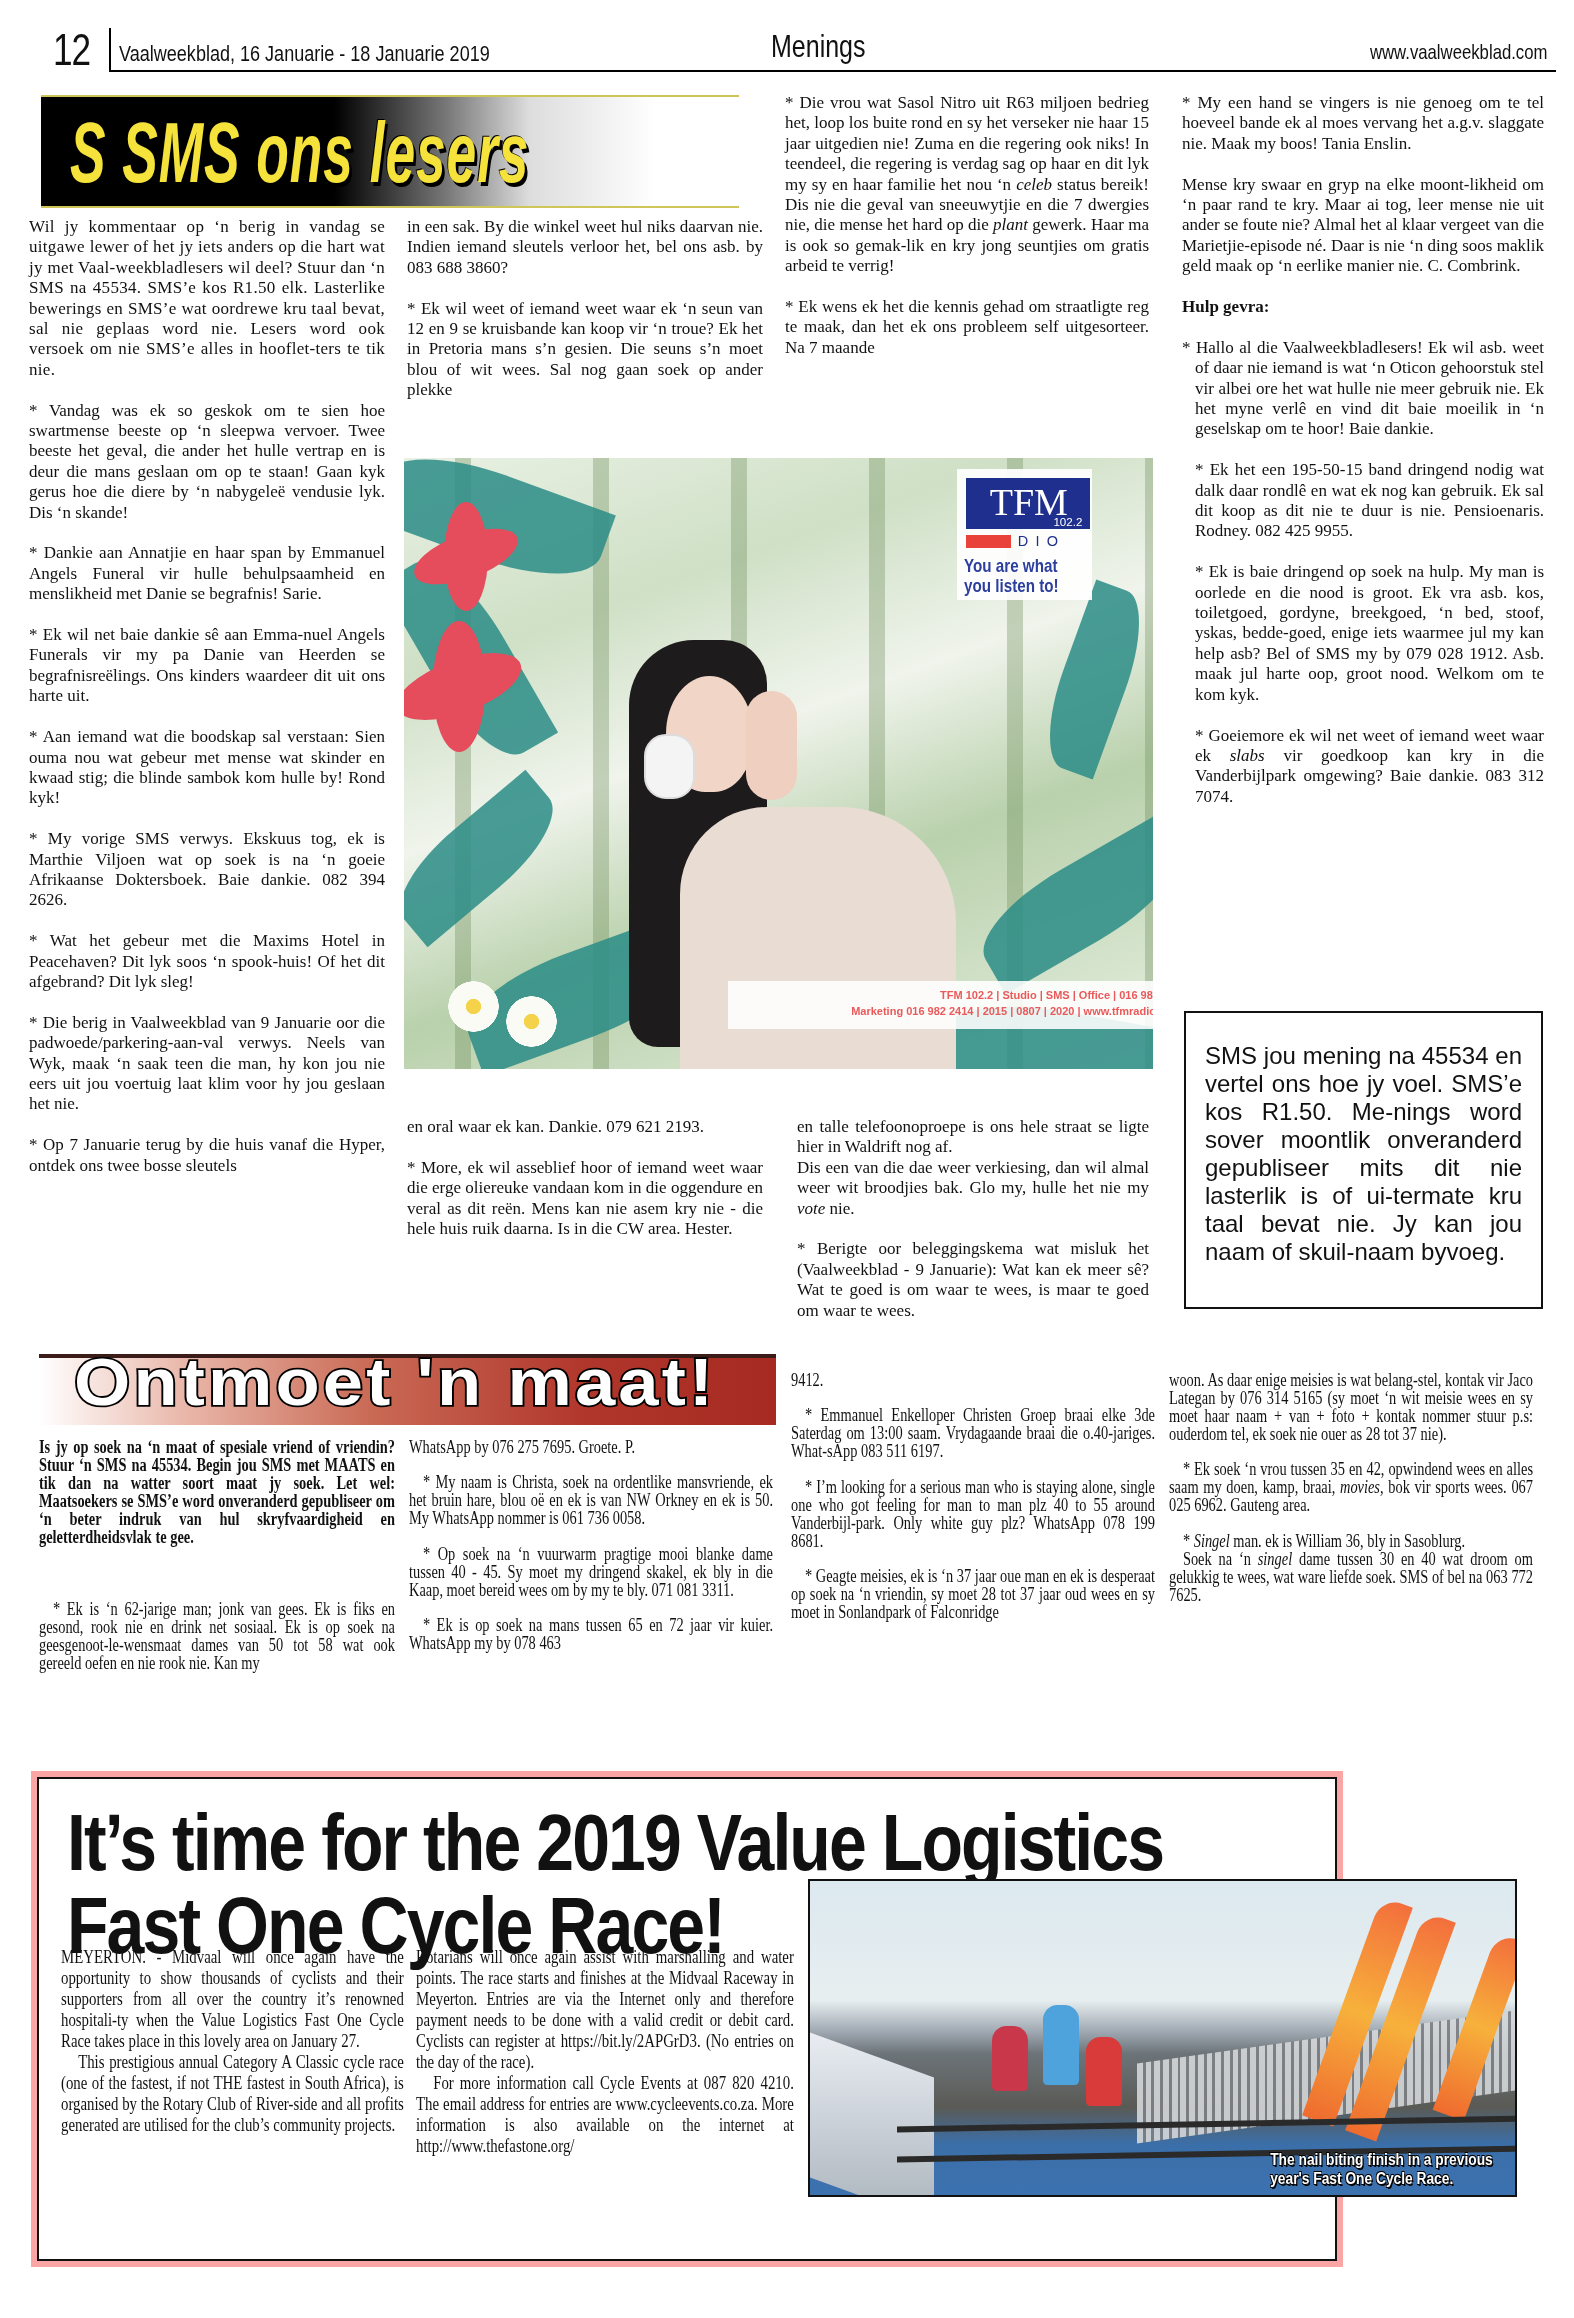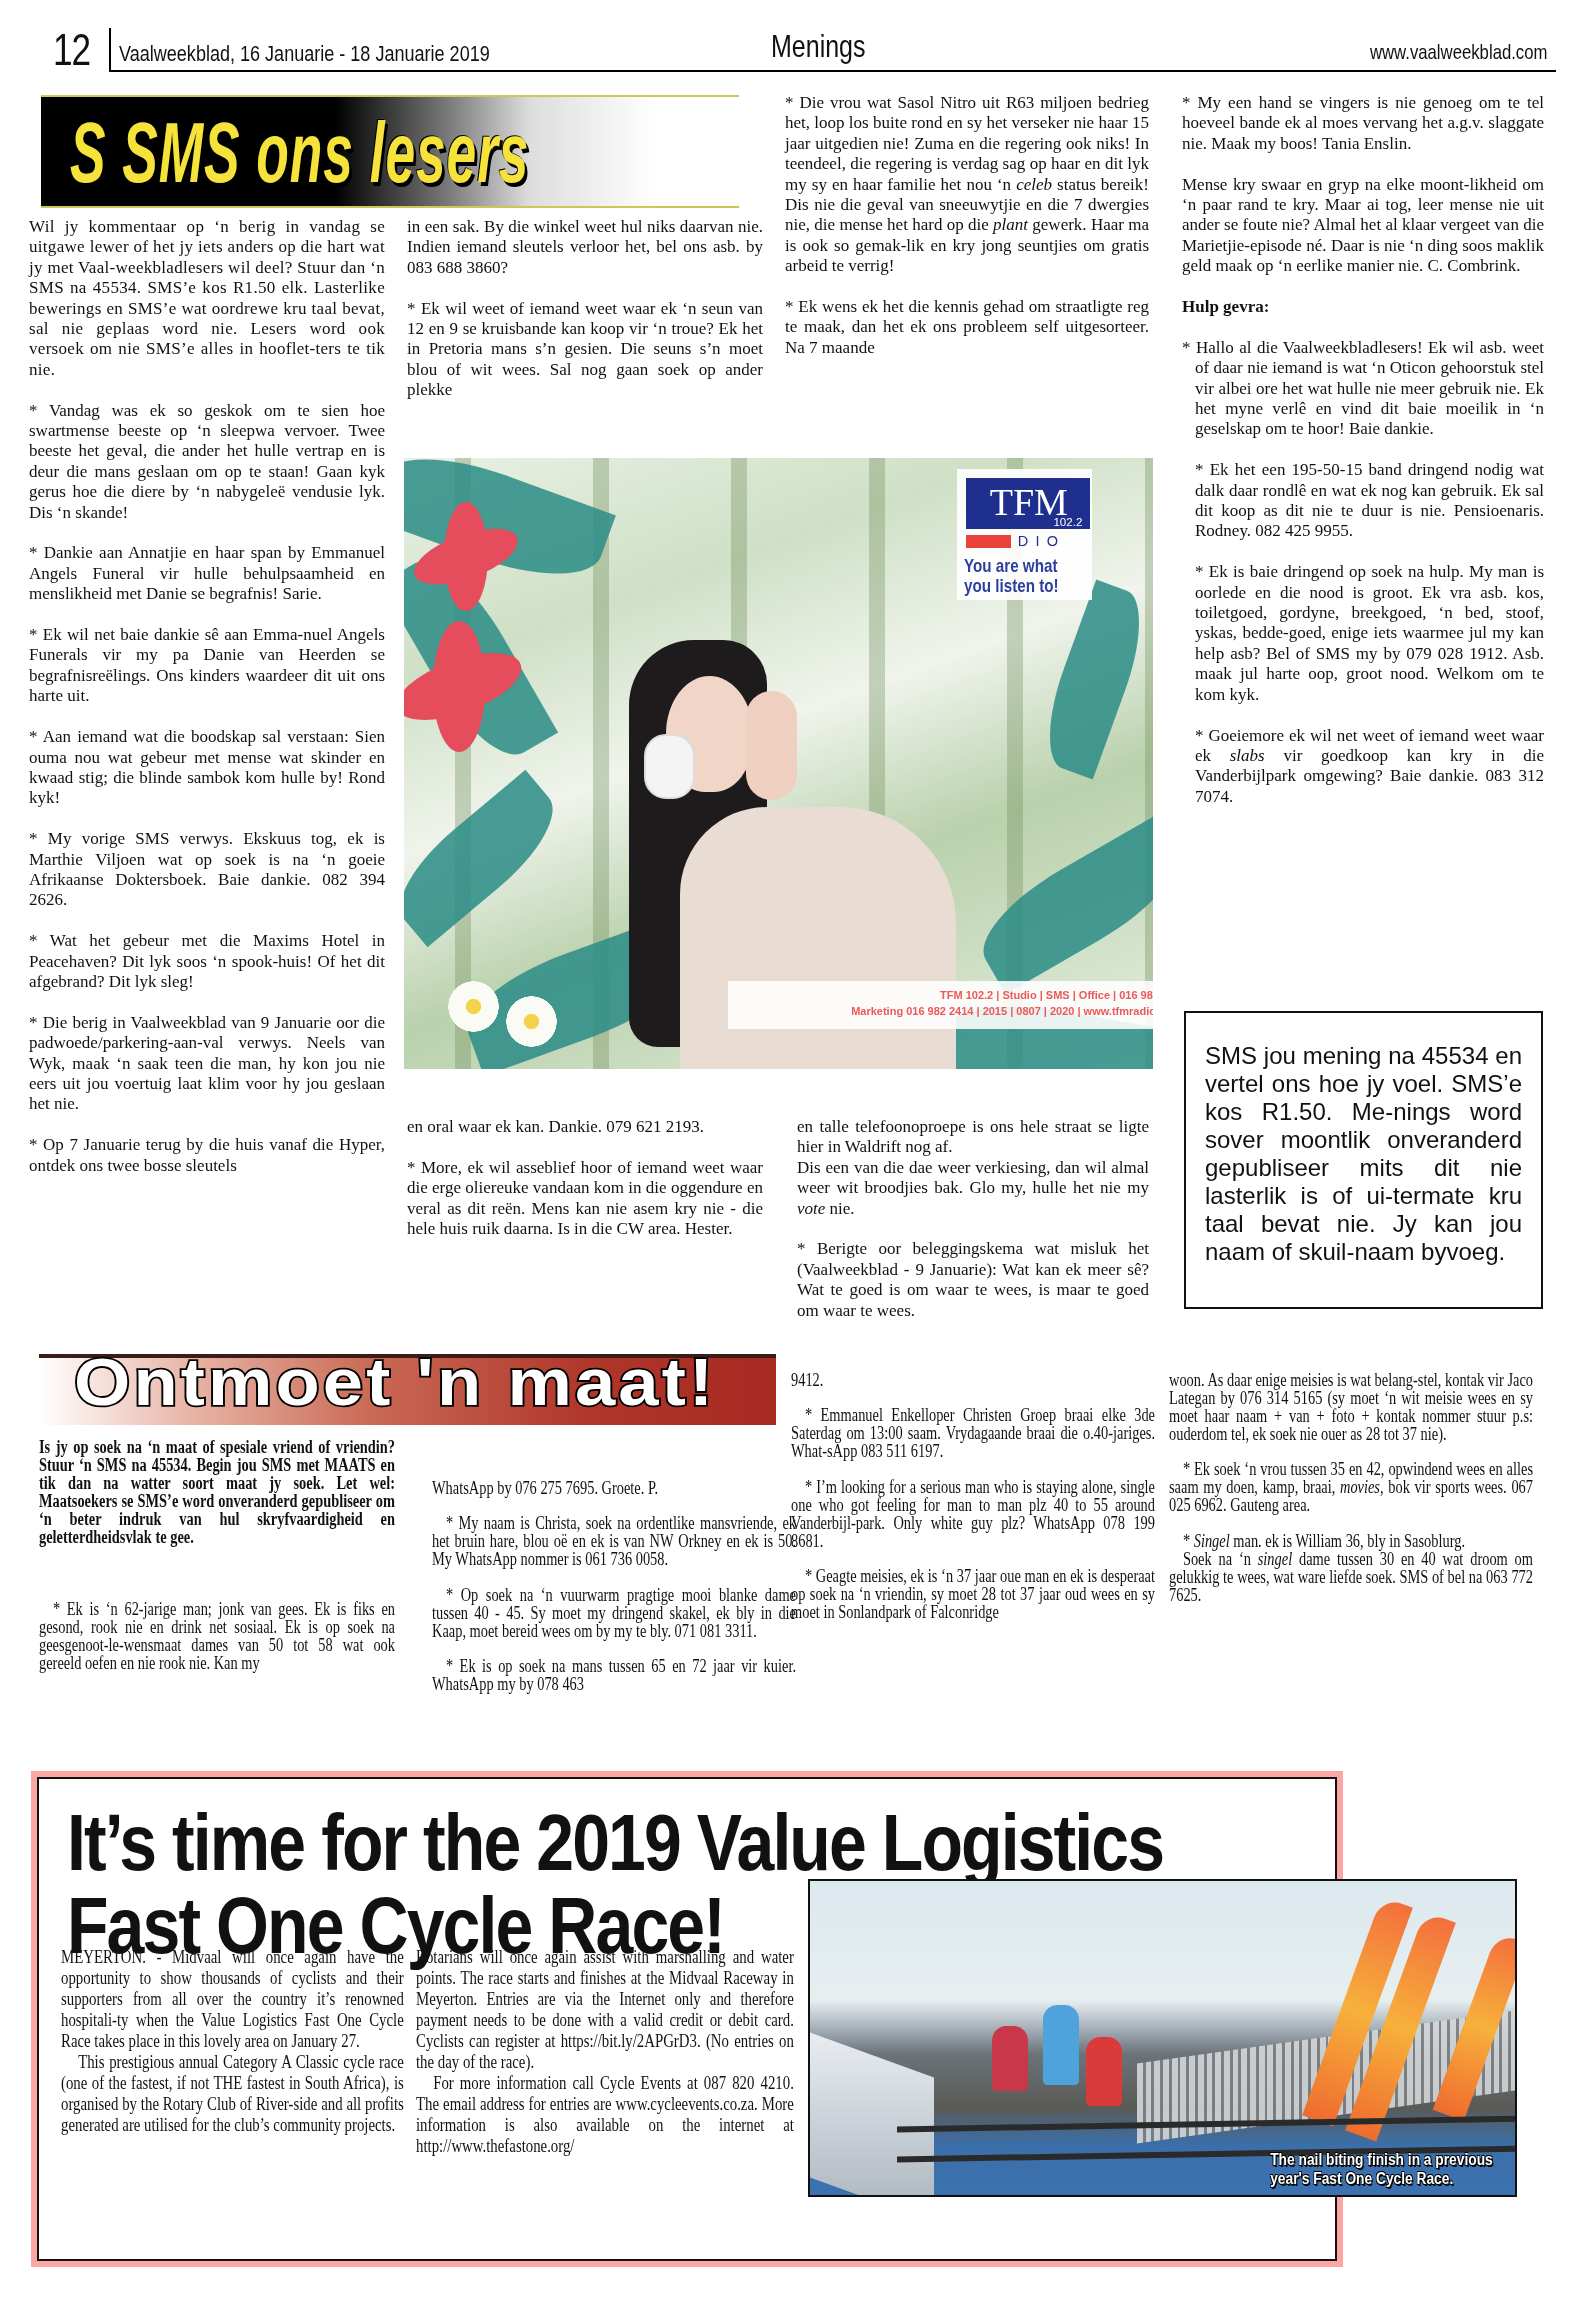--- a/index.html
+++ b/index.html
@@ -180,21 +180,21 @@
   <div class="maat-title">Ontmoet 'n maat!</div>
 </div>
 
 <div class="mcol" style="left:39px; top:1438px; width:356px;">
   <div class="mcol-inner">
     <p class="bold" style="margin-bottom:54px;">Is jy op soek na ‘n maat of spesiale vriend of vriendin? Stuur ‘n SMS na 45534. Begin jou SMS met MAATS en tik dan na watter soort maat jy soek. Let wel: Maatsoekers se SMS’e word onveranderd gepubliseer om ‘n beter indruk van hul skryfvaardigheid en geletterdheidsvlak te gee.</p>
     <p class="ind">* Ek is ‘n 62-jarige man; jonk van gees. Ek is fiks en gesond, rook nie en drink net sosiaal. Ek is op soek na geesgenoot-le-wensmaat dames van 50 tot 58 wat ook gereeld oefen en nie rook nie. Kan my</p>
   </div>
 </div>
 
-<div class="mcol" style="left:432px; top:1438px; width:364px;margin-top:41px;">
+<div class="mcol" style="left:409px; top:1438px; width:364px;">
   <div class="mcol-inner">
     <p>WhatsApp by 076 275 7695. Groete. P.</p>
     <p class="ind">* My naam is Christa, soek na ordentlike mansvriende, ek het bruin hare, blou oë en ek is van NW Orkney en ek is 50. My WhatsApp nommer is 061 736 0058.</p>
     <p class="ind">* Op soek na ‘n vuurwarm pragtige mooi blanke dame tussen 40 - 45. Sy moet my dringend skakel, ek bly in die Kaap, moet bereid wees om by my te bly. 071 081 3311.</p>
     <p class="ind">* Ek is op soek na mans tussen 65 en 72 jaar vir kuier. WhatsApp my by 078 463</p>
   </div>
 </div>
 
 <div class="mcol" style="left:791px; top:1371px; width:364px;">
   <div class="mcol-inner">

